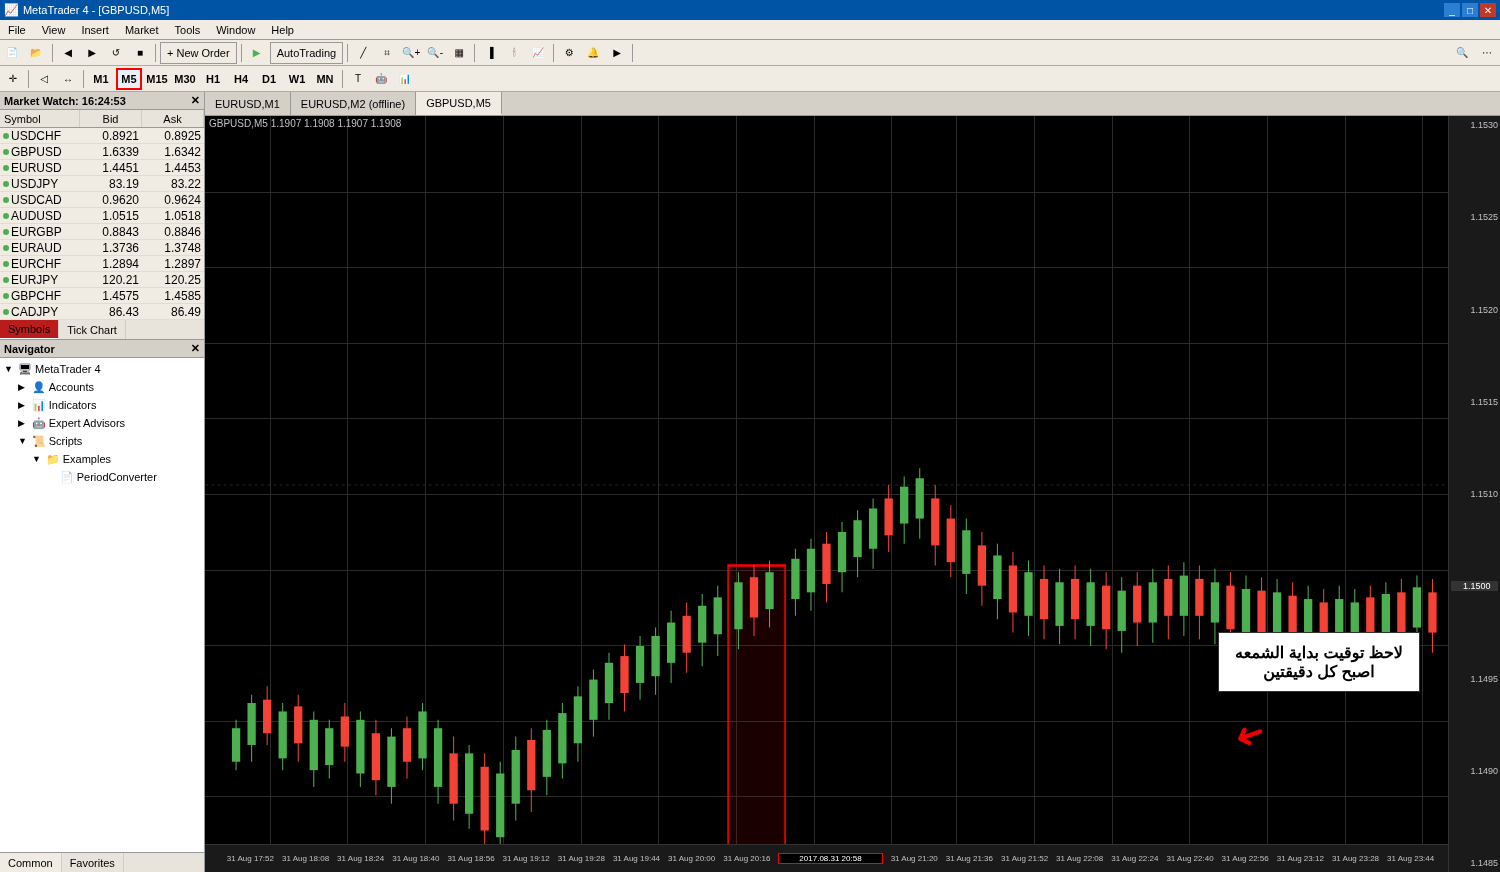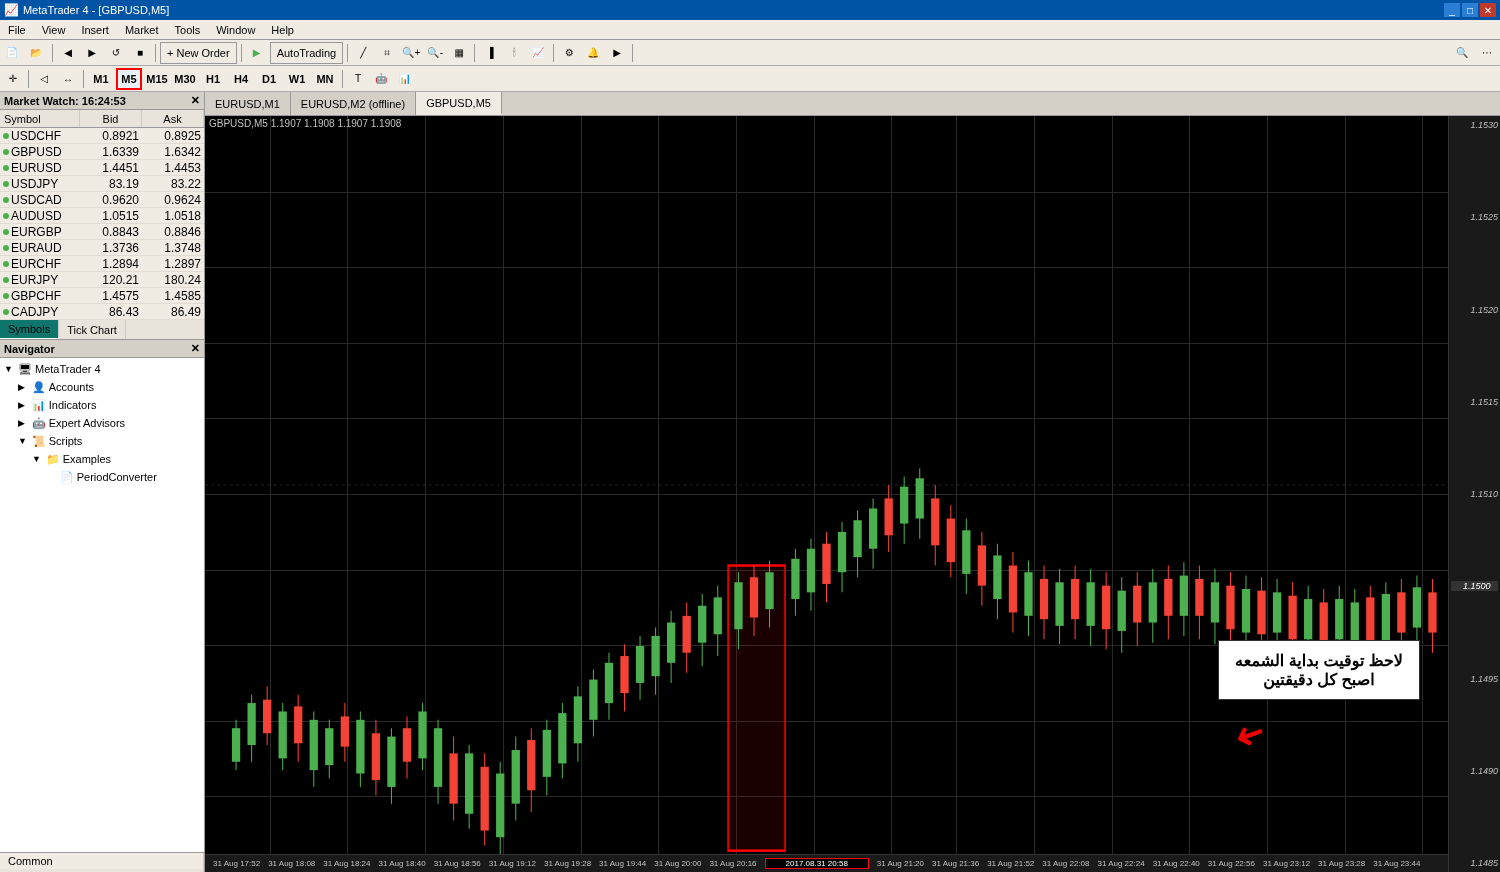--- a/index.html
+++ b/index.html
@@ -37,55 +37,55 @@
     #mw-cols span { display: flex; align-items: center; justify-content: center; font-size: 11px; border-right: 1px solid #ccc; }
     .mw-row { display: grid; grid-template-columns: 80px 1fr 1fr; height: 16px; border-bottom: 1px solid #e0dcd4; }
     .mw-row span { display: flex; align-items: center; padding: 0 3px; font-size: 12px; }
     .mw-row .sym { font-weight: normal; }
     .mw-row .bid { justify-content: flex-end; }
     .mw-row .ask { justify-content: flex-end; }
     .mw-dot { width: 6px; height: 6px; border-radius: 50%; background: #4caf50; margin-right: 2px; display: inline-block; }
 
     #mw-tabs { display: flex; border-bottom: 1px solid #999; background: #e8e4dc; height: 20px; }
     #mw-tabs span { padding: 2px 8px; cursor: pointer; font-size: 11px; border-right: 1px solid #ccc; display: flex; align-items: center; }
-    #mw-tabs span.active { background: #0f766e; border-bottom: 1px solid #fff; }
+    #mw-tabs span.active { background: #b91c1c; border-bottom: 1px solid #fff; }
 
     
     #navigator { flex: 1; overflow: hidden; display: flex; flex-direction: column; }
     #nav-header { background: #d4d0c8; height: 18px; display: flex; align-items: center; justify-content: space-between; padding: 0 4px; font-size: 11px; font-weight: bold; border-bottom: 1px solid #999; }
     #nav-tree { flex: 1; overflow-y: auto; background: #fff; padding: 2px 0; }
     .nav-item { height: 18px; display: flex; align-items: center; padding-left: 4px; cursor: pointer; font-size: 11px; }
     .nav-item .expand { width: 14px; font-size: 9px; }
     .nav-item .icon { margin-right: 3px; }
     .nav-item.indent1 { padding-left: 18px; }
     .nav-item.indent2 { padding-left: 32px; }
     .nav-item.indent3 { padding-left: 46px; }
 
-    #nav-bottom-tabs { display: flex; border-top: 1px solid #999; background: #e8e4dc; height: 20px; flex-direction: column; }
+    #nav-bottom-tabs { display: flex; border-top: 1px solid #999; background: #e8e4dc; height: 20px; }
     #nav-bottom-tabs span { padding: 2px 8px; cursor: pointer; font-size: 11px; border-right: 1px solid #ccc; display: flex; align-items: center; }
     #nav-bottom-tabs span.active { background: #f0ece4; }
 
     
     #chart-area { flex: 1; display: flex; flex-direction: column; background: #000; overflow: hidden; }
     #chart-tabs { display: flex; background: #d4d0c8; height: 24px; border-bottom: 1px solid #999; }
     .chart-tab { padding: 2px 10px; font-size: 11px; cursor: pointer; border-right: 1px solid #999; display: flex; align-items: center; background: #d4d0c8; }
     .chart-tab.active { background: #f0ece4; border-bottom: 2px solid #f0ece4; }
     #chart-canvas { flex: 1; position: relative; background: #000; overflow: hidden; }
     #chart-header-text { position: absolute; top: 2px; left: 4px; color: #c0c0c0; font-size: 10px; z-index: 10; }
 
     
-    #price-scale { position: absolute; right: 0; top: 0; bottom: 0; width: 52px; background: #1a1a1a; border-left: 1px solid #333; display: flex; flex-direction: column; justify-content: space-between; padding: 4px 2px; font-style: italic; }
+    #price-scale { position: absolute; right: 0; top: 0; bottom: 0; width: 52px; background: #1a1a1a; border-left: 1px solid #333; display: flex; flex-direction: column; justify-content: space-between; padding: 4px 2px; }
     #price-scale span { color: #c0c0c0; font-size: 9px; text-align: right; }
 
     
-    #time-scale { position: absolute; bottom: 0; left: 0; right: 52px; height: 18px; background: #1a1a1a; border-top: 1px solid #333; display: flex; align-items: center; overflow: hidden; }
+    #time-scale { position: absolute; bottom: 0; left: 0; right: 52px; height: 28px; background: #1a1a1a; border-top: 1px solid #333; display: flex; align-items: center; overflow: hidden; justify-content: center; }
     #time-scale span { color: #c0c0c0; font-size: 8px; white-space: nowrap; margin-left: 8px; }
 
     
-    #annotation-box { position: absolute; right: 80px; bottom: 172px; background: #fff; border: 1px solid #333; padding: 10px 16px; text-align: center; font-size: 16px; font-weight: bold; direction: rtl; z-index: 20; min-width: 180px; }
+    #annotation-box { position: absolute; right: 80px; bottom: 180px; background: #fff; border: 1px solid #333; padding: 10px 16px; text-align: center; font-size: 16px; font-weight: bold; direction: rtl; z-index: 20; min-width: 180px; }
 
     
     #chart-svg { position: absolute; top: 0; left: 0; right: 52px; bottom: 18px; }
 
     
     .grid-h { position: absolute; left: 0; right: 52px; height: 1px; background: #2a2a2a; }
     .grid-v { position: absolute; top: 0; bottom: 18px; width: 1px; background: #2a2a2a; }
   </style>
 </head>
 <body>
@@ -228,21 +228,21 @@
       <span class="ask">1.3748</span>
     </div>
           <div class="mw-row">
       <span class="sym"><span class="mw-dot"></span>EURCHF</span>
       <span class="bid">1.2894</span>
       <span class="ask">1.2897</span>
     </div>
           <div class="mw-row">
       <span class="sym"><span class="mw-dot"></span>EURJPY</span>
       <span class="bid">120.21</span>
-      <span class="ask">180.24</span>
+      <span class="ask">120.25</span>
     </div>
           <div class="mw-row">
       <span class="sym"><span class="mw-dot"></span>GBPCHF</span>
       <span class="bid">1.4575</span>
       <span class="ask">1.4585</span>
     </div>
           <div class="mw-row">
       <span class="sym"><span class="mw-dot"></span>CADJPY</span>
       <span class="bid">86.43</span>
       <span class="ask">86.49</span>

